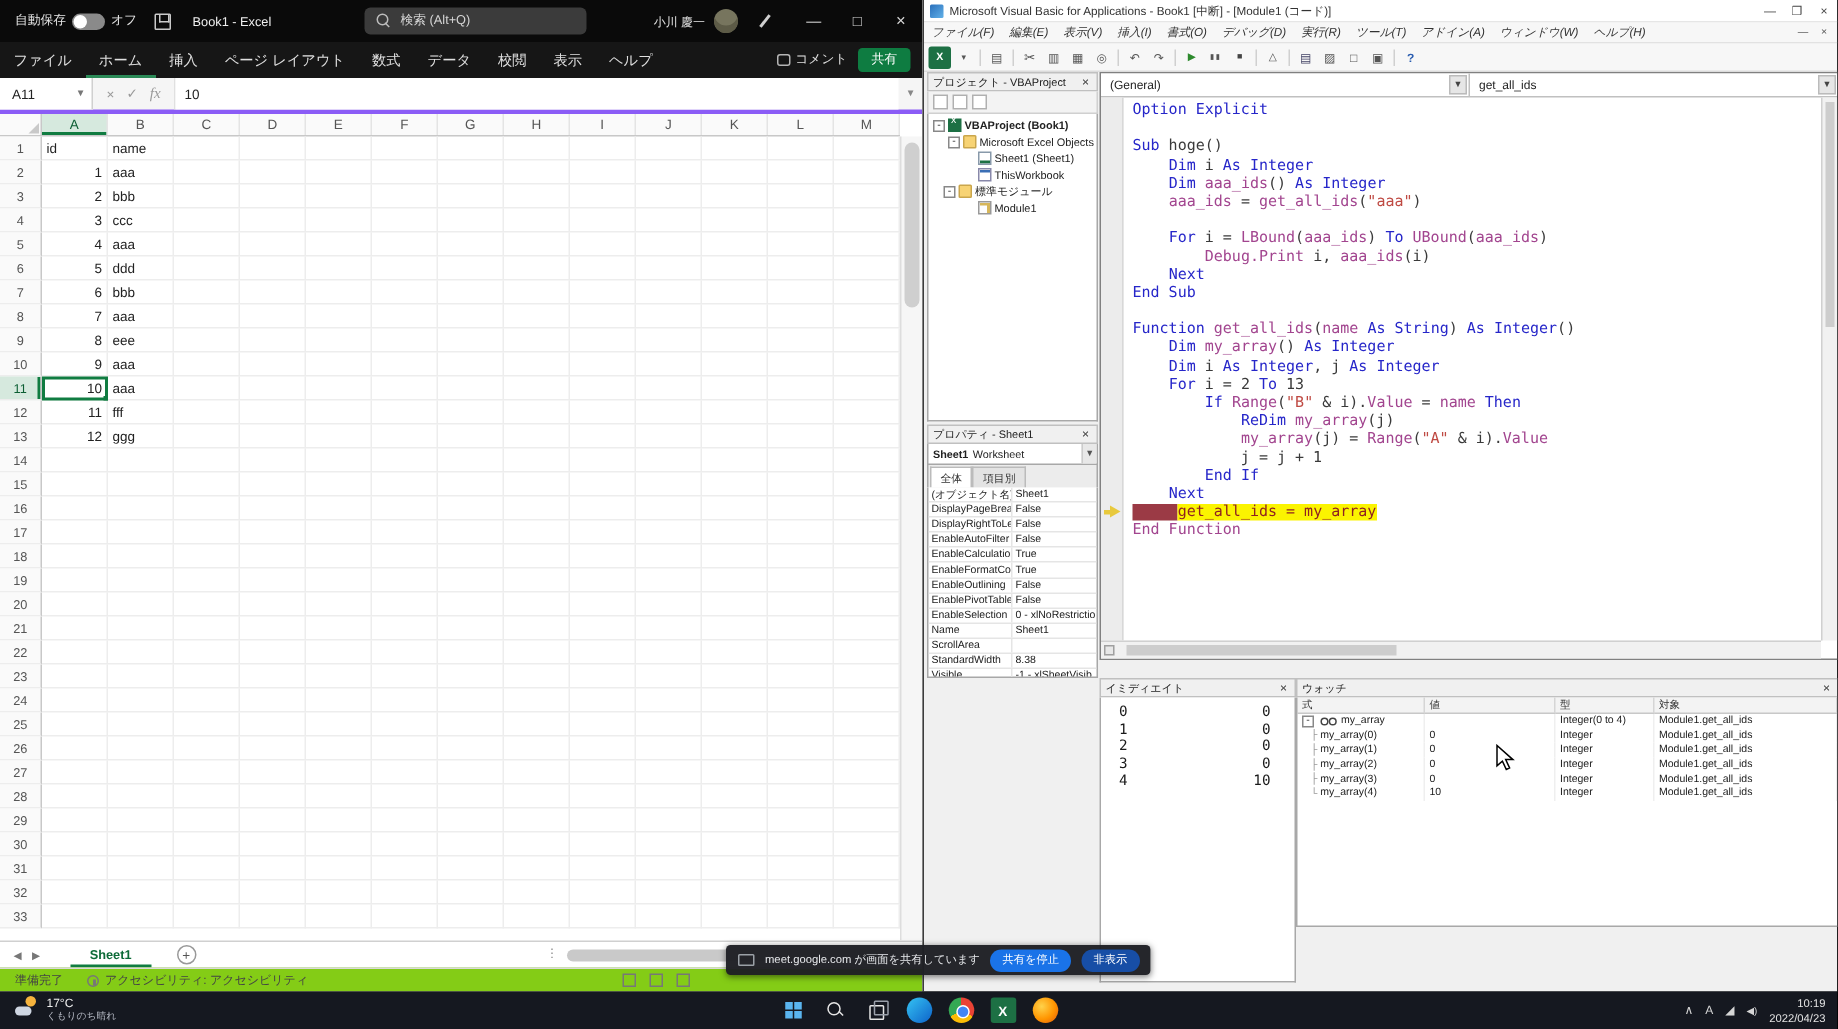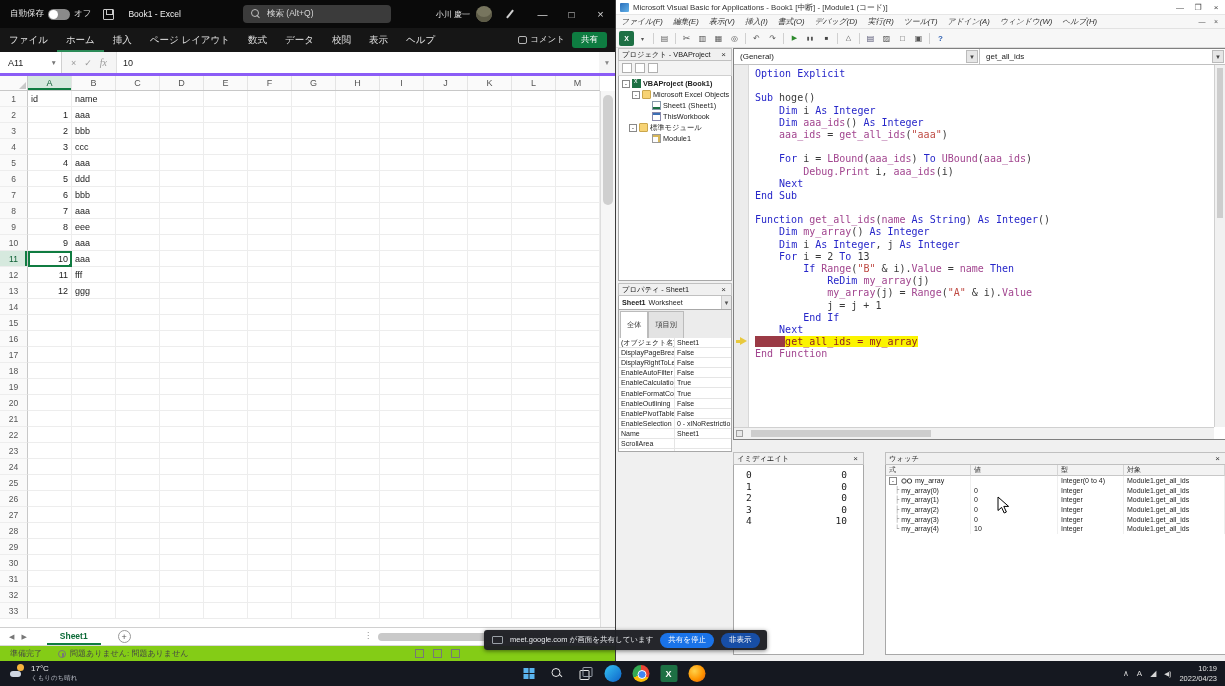--- a/index.html
+++ b/index.html
@@ -131,21 +131,21 @@
 .ti-excel::after{content:'x';position:absolute;left:2px;top:-2px;color:#fff;font-size:7px;}
 .ti-folder{background:#f7d374;border:1px solid #caa64c;border-radius:1px;}
 .ti-sheet{background:#fff;border:1px solid #8899aa;box-shadow:inset 0 -2px 0 #1d7044;}
 .ti-book{background:#fff;border:1px solid #8888aa;box-shadow:inset 0 2px 0 #3b6fb5;}
 .ti-module{background:#fdfdfd;border:1px solid #999;box-shadow:inset -2px 2px 0 #d6b65a;}
 
 .vb-props{position:absolute;left:2px;top:283px;width:114px;height:169px;display:flex;flex-direction:column;}
 .prop-sel{height:14px;background:#fff;border:1px solid #a8a8a8;border-top:none;display:flex;align-items:center;font-size:7.2px;padding-left:3px;color:#222;}
 .prop-sel b{margin-right:3px;}
 .prop-sel .dd{margin-left:auto;width:10px;background:#e8e8e8;font-size:6px;color:#555;height:100%;display:flex;align-items:center;justify-content:center;border-left:1px solid #ccc;}
-.prop-tabs{height:28px;display:flex;font-size:7.2px;background:#ececec;border-left:1px solid #a8a8a8;border-right:1px solid #a8a8a8;padding-top:1px;padding-left:1px;font-family:Liberation Mono, monospace;}
+.prop-tabs{height:15px;display:flex;font-size:7.2px;background:#ececec;border-left:1px solid #a8a8a8;border-right:1px solid #a8a8a8;padding-top:1px;padding-left:1px;font-family:Liberation Mono, monospace;}
 .ptab{padding:0 6px;display:flex;align-items:center;border:1px solid #bbb;border-bottom:none;background:#e3e3e3;color:#333;}
 .ptab.active{background:#fff;}
 .prop-grid{flex:1;background:#fff;border:1px solid #a8a8a8;border-top:none;overflow:hidden;font-size:7px;}
 .prow{display:flex;height:10.1px;border-bottom:1px solid #e5e5e5;}
 .pname{width:56px;border-right:1px solid #e5e5e5;padding:0 2px;display:flex;align-items:center;white-space:nowrap;overflow:hidden;color:#222;}
 .pval{flex:1;padding:0 2px;display:flex;align-items:center;white-space:nowrap;overflow:hidden;color:#222;}
 
 .vb-code{position:absolute;left:117px;top:48px;width:493px;height:392px;background:#fff;border:1px solid #808080;}
 .combo-row{height:16px;display:flex;border-bottom:1px solid #c0c0c0;}
 .combo{flex:1;background:#fff;display:flex;align-items:center;font-size:8px;color:#222;padding-left:6px;border-right:1px solid #c0c0c0;position:relative;}
@@ -167,21 +167,21 @@
 .cvthumb{position:absolute;left:2px;right:2px;top:3px;height:150px;background:#cdcdcd;}
 .code-hscroll{position:absolute;left:0;right:11px;bottom:0;height:12px;background:#f1f1f1;border-top:1px solid #d0d0d0;display:flex;align-items:center;}
 .split-btn{width:7px;height:7px;border:1px solid #a0a0a0;background:#e8e8e8;margin-left:2px;}
 .chthumb{margin-left:8px;width:180px;height:7px;background:#cdcdcd;}
 
 .vb-imm{position:absolute;left:117px;top:452px;width:131px;height:203px;display:flex;flex-direction:column;}
 .imm-body{flex:1;background:#fff;border:1px solid #a8a8a8;border-top:none;font-family:"DejaVu Sans Mono","Liberation Mono",monospace;font-size:9.5px;color:#1a1a1a;padding-top:4px;overflow:hidden;}
 .imm-row{display:flex;height:11.5px;padding:0 16px 0 12px;}
 .imm-row .r{margin-left:auto;}
 
-.vb-watch{position:absolute;left:248px;top:452px;width:362px;height:203px;display:flex;flex-direction:column;padding-left:21px;}
+.vb-watch{position:absolute;left:248px;top:452px;width:362px;height:166px;display:flex;flex-direction:column;}
 .watch-cols{height:11px;display:grid;grid-template-columns:85px 87px 66px 1fr;background:#f3f3f3;border-left:1px solid #a8a8a8;border-right:1px solid #a8a8a8;font-size:7px;color:#333;}
 .wc{border-right:1px solid #d5d5d5;border-bottom:1px solid #c8c8c8;display:flex;align-items:center;padding-left:3px;}
 .watch-body{flex:1;background:#fff;border:1px solid #a8a8a8;border-top:none;font-size:7px;color:#1a1a1a;overflow:hidden;}
 .wrow{display:grid;grid-template-columns:85px 87px 66px 1fr;height:9.6px;}
 .wcell{border-right:1px solid #efefef;display:flex;align-items:center;padding-left:3px;white-space:nowrap;overflow:hidden;gap:2px;}
 .tree-glyph{color:#999;font-family:"DejaVu Sans Mono",monospace;}
 .wglass{flex:none;}
 
 
 #taskbar{position:absolute;left:0;top:661px;width:1225px;height:25px;background:#151820;display:flex;align-items:center;color:#eee;}
@@ -840,21 +840,21 @@
       <div class="sheettab">Sheet1</div>
       <span class="addsheet">+</span>
       <span class="sb-dots">⋮</span>
       <div class="hthumb"></div>
     </div>
 
     <div class="xl-status">
       <span class="st-mode">準備完了</span>
       <span class="st-acc">
         <span class="acc-ic"></span>
-        <span>問題ありません: 問題ありません</span>
+        <span>アクセシビリティ: アクセシビリティ</span>
       </span>
       <span class="viewicons" id="viewIcons">
           <span class="vi"></span>
           <span class="vi"></span>
           <span class="vi"></span>
         </span>
     </div>
   </div>
 
   <div id="meetbar">

